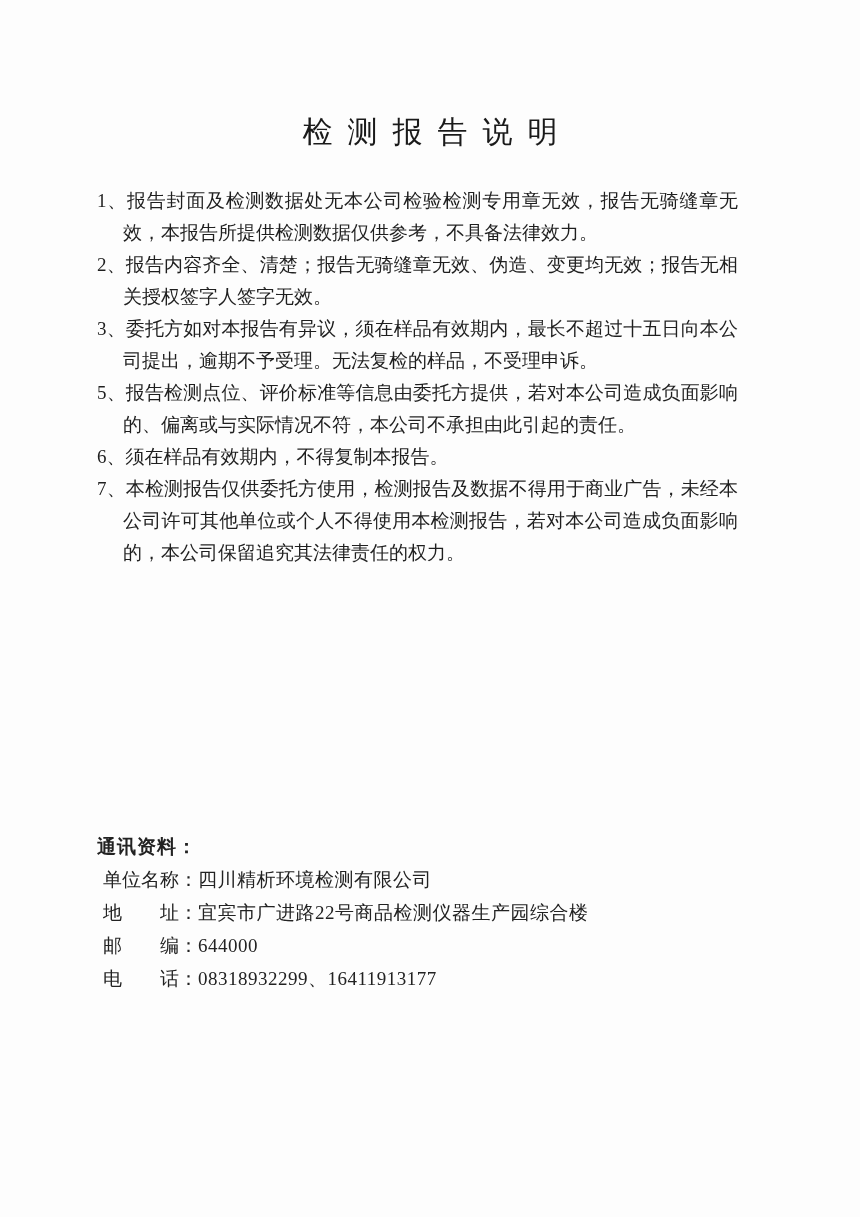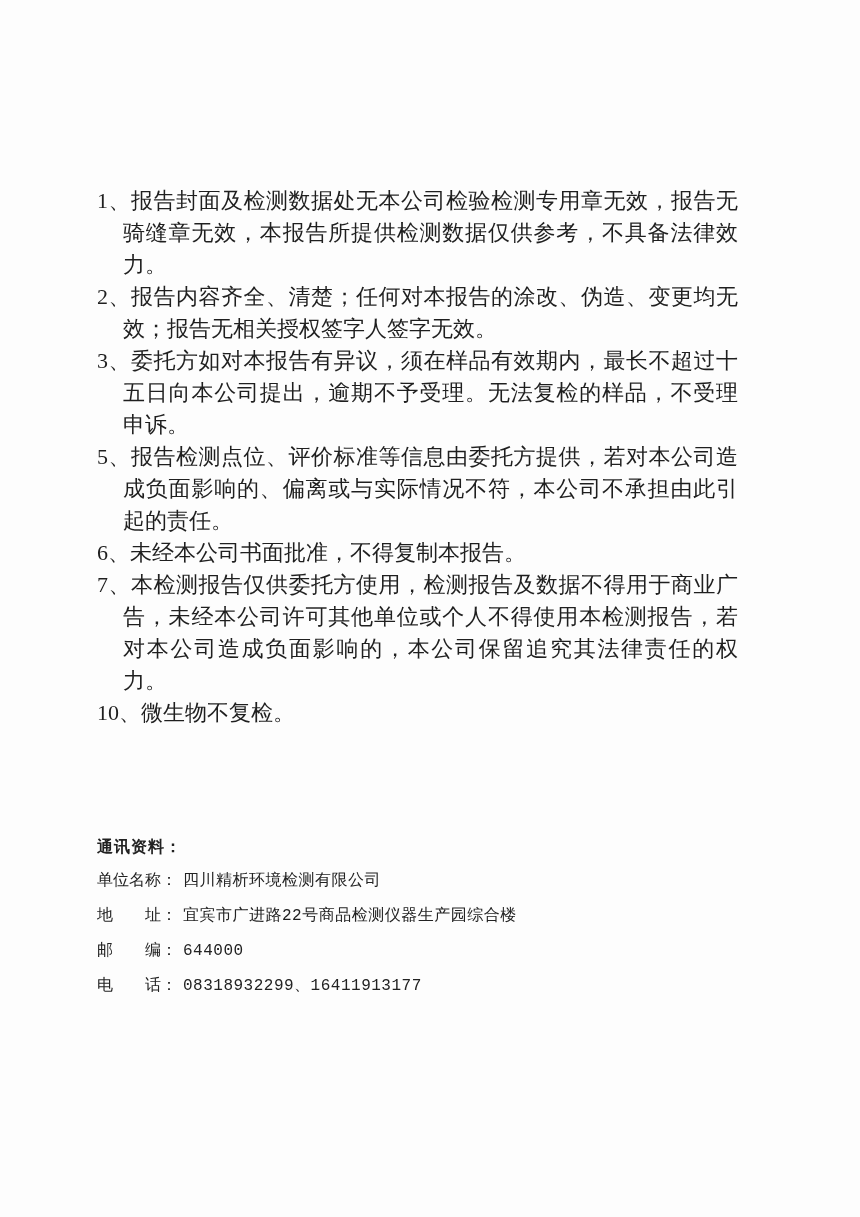--- a/index.html
+++ b/index.html
@@ -31,71 +31,71 @@
     white-space: nowrap;
   }
   .notes-list {
     position: absolute;
     left: 97px;
     top: 185px;
     width: 641px;
     margin: 0;
     padding: 0;
     list-style: none;
-    font-size: 22px;
+    font-size: 19px;
     line-height: 32px;
   }
   .note-item {
     text-align: justify;
     padding-left: 26px;
     text-indent: -26px;
     margin: 0;
   }
   .note-num {
     white-space: nowrap;
   }
   .contact {
     position: absolute;
     left: 97px;
     top: 830px;
     width: 641px;
-    font-size: 16px;
+    font-size: 19px;
     line-height: 33px;
     color: #222222;
   }
   .contact-heading {
     font-weight: 600;
     letter-spacing: 1px;
   }
   .contact-row {
     white-space: nowrap;
   }
   .contact-label {
     display: inline-block;
     min-width: 86px;
     white-space: pre;
+    margin-left: 6px;
   }
   .contact-value {
     letter-spacing: 0.5px;
-    font-family: Liberation Mono, monospace;
   }
 </style>
 </head>
 <body>
 
 <div class="doc-page">
+  <h1 class="doc-title">检测报告说明</h1>
 
   <ol class="notes-list" id="notes-list">
       <li class="note-item"><span class="note-num">1、</span><span class="note-text">报告封面及检测数据处无本公司检验检测专用章无效，报告无骑缝章无效，本报告所提供检测数据仅供参考，不具备法律效力。</span></li>
-      <li class="note-item"><span class="note-num">2、</span><span class="note-text">报告内容齐全、清楚；任何对本报告的涂改、伪造、变更均无效；报告无相关授权签字人签字无效。</span></li>
+      <li class="note-item"><span class="note-num">2、</span><span class="note-text">报告内容齐全、清楚；报告无骑缝章无效、伪造、变更均无效；报告无相关授权签字人签字无效。</span></li>
       <li class="note-item"><span class="note-num">3、</span><span class="note-text">委托方如对本报告有异议，须在样品有效期内，最长不超过十五日向本公司提出，逾期不予受理。无法复检的样品，不受理申诉。</span></li>
       <li class="note-item"><span class="note-num">5、</span><span class="note-text">报告检测点位、评价标准等信息由委托方提供，若对本公司造成负面影响的、偏离或与实际情况不符，本公司不承担由此引起的责任。</span></li>
-      <li class="note-item"><span class="note-num">6、</span><span class="note-text">未经本公司书面批准，不得复制本报告。</span></li>
+      <li class="note-item"><span class="note-num">6、</span><span class="note-text">须在样品有效期内，不得复制本报告。</span></li>
       <li class="note-item"><span class="note-num">7、</span><span class="note-text">本检测报告仅供委托方使用，检测报告及数据不得用于商业广告，未经本公司许可其他单位或个人不得使用本检测报告，若对本公司造成负面影响的，本公司保留追究其法律责任的权力。</span></li>
-      <li class="note-item"><span class="note-num">10、</span><span class="note-text">微生物不复检。</span></li>
     </ol>
 
   <div class="contact">
     <div class="contact-heading">通讯资料：</div>
     <div id="contact-rows">
         <div class="contact-row"><span class="contact-label">单位名称：</span><span class="contact-value">四川精析环境检测有限公司</span></div>
         <div class="contact-row"><span class="contact-label">地　　址：</span><span class="contact-value">宜宾市广进路22号商品检测仪器生产园综合楼</span></div>
         <div class="contact-row"><span class="contact-label">邮　　编：</span><span class="contact-value">644000</span></div>
         <div class="contact-row"><span class="contact-label">电　　话：</span><span class="contact-value">08318932299、16411913177</span></div>
       </div>

